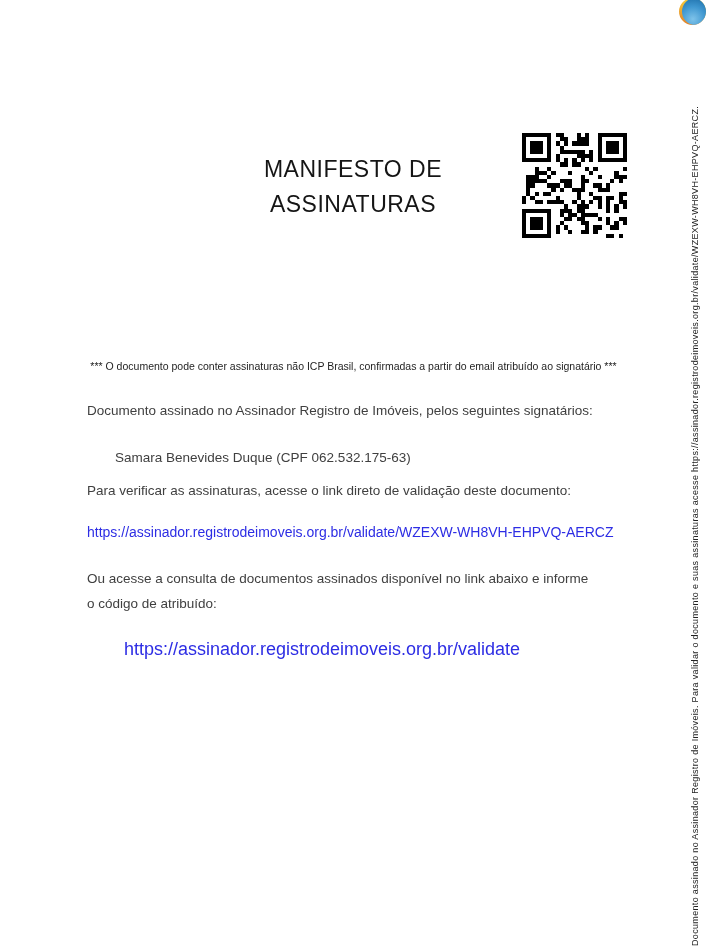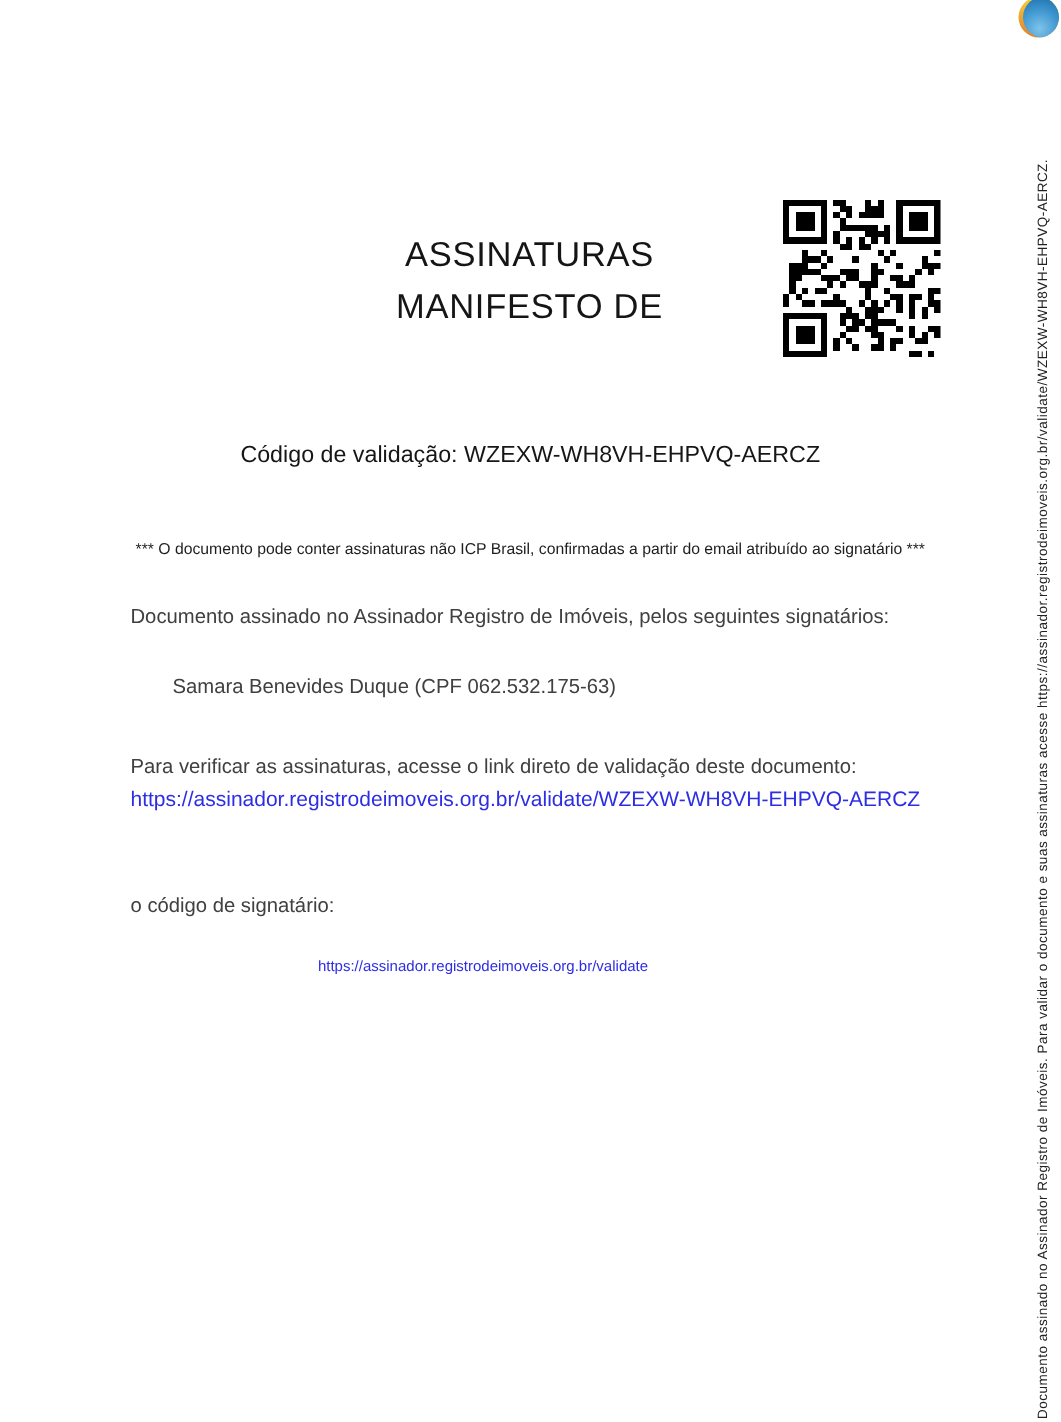--- a/index.html
+++ b/index.html
@@ -36,41 +36,41 @@
     position:absolute;left:0;top:360px;width:707px;
     text-align:center;font-size:10.5px;color:#1e1e1e;
   }
   .body-line{position:absolute;left:87px;font-size:13.5px;color:#404040;}
   .signer{left:115px;}
   .doclink{
     position:absolute;left:87px;font-size:14px;
     color:#2d2de4;text-decoration:none;cursor:pointer;
   }
   .portal-link{
-    position:absolute;left:0;width:644px;text-align:center;font-size:10px;
+    position:absolute;left:0;width:644px;text-align:center;font-size:18px;
     color:#2d2de4;text-decoration:none;cursor:pointer;
   }
   .sidebar-text{
     position:absolute;left:690px;top:946px;
     transform-origin:0 0;transform:rotate(-90deg);
     font-size:9px;letter-spacing:0.33px;white-space:nowrap;color:#222;
   }
 </style>
 </head>
 <body>
 
 <div class="page">
 
   <div class="logo">
     <div class="globe"></div>
   </div>
 
   <div class="title">
+    <div>MANIFESTO DE</div>
     <div>ASSINATURAS</div>
-    <div>MANIFESTO DE</div>
   </div>
 
   <div class="qr" id="qr">
       <svg width="105" height="105" shape-rendering="crispEdges" fill="#000">
         <rect x="0.00" y="0.00" width="4.20" height="4.20"></rect>
         <rect x="4.20" y="0.00" width="4.20" height="4.20"></rect>
         <rect x="8.40" y="0.00" width="4.20" height="4.20"></rect>
         <rect x="12.60" y="0.00" width="4.20" height="4.20"></rect>
         <rect x="16.80" y="0.00" width="4.20" height="4.20"></rect>
         <rect x="21.00" y="0.00" width="4.20" height="4.20"></rect>
@@ -335,31 +335,31 @@
         <rect x="12.60" y="100.80" width="4.20" height="4.20"></rect>
         <rect x="16.80" y="100.80" width="4.20" height="4.20"></rect>
         <rect x="21.00" y="100.80" width="4.20" height="4.20"></rect>
         <rect x="25.20" y="100.80" width="4.20" height="4.20"></rect>
         <rect x="84.00" y="100.80" width="4.20" height="4.20"></rect>
         <rect x="88.20" y="100.80" width="4.20" height="4.20"></rect>
         <rect x="96.60" y="100.80" width="4.20" height="4.20"></rect>
       </svg>
     </div>
 
-  <div class="codigo">Código de validação: WZEXW-WH8VH-EHPVQ-AERCZ</div>
 
   <div class="notice">*** O documento pode conter assinaturas não ICP Brasil, confirmadas a partir do email atribuído ao signatário ***</div>
 
   <div class="body-line" style="top:403px;">Documento assinado no Assinador Registro de Imóveis, pelos seguintes signatários:</div>
 
   <div class="body-line signer" style="top:450px;">Samara Benevides Duque (CPF 062.532.175-63)</div>
 
-  <div class="body-line" style="top:483px;margin-top:20px;">Para verificar as assinaturas, acesse o link direto de validação deste documento:</div>
+  <div class="body-line" style="top:483px;">Para verificar as assinaturas, acesse o link direto de validação deste documento:</div>
 
   <a class="doclink" style="top:524px;text-align:right;">https://assinador.registrodeimoveis.org.br/validate/WZEXW-WH8VH-EHPVQ-AERCZ</a>
 
-  <div class="body-line" style="top:596px;">o código de signatário:</div>
+  <div class="body-line" style="top:571px;">Ou acesse a consulta de documentos assinados disponível no link abaixo e informe</div>
+  <div class="body-line" style="top:596px;">o código de atribuído:</div>
 
   <a class="portal-link" style="top:639px;">https://assinador.registrodeimoveis.org.br/validate</a>
 
   <div class="sidebar-text">Documento assinado no Assinador Registro de Imóveis. Para validar o documento e suas assinaturas acesse https://assinador.registrodeimoveis.org.br/validate/WZEXW-WH8VH-EHPVQ-AERCZ.</div>
 
 </div>
 
 </body></html>

